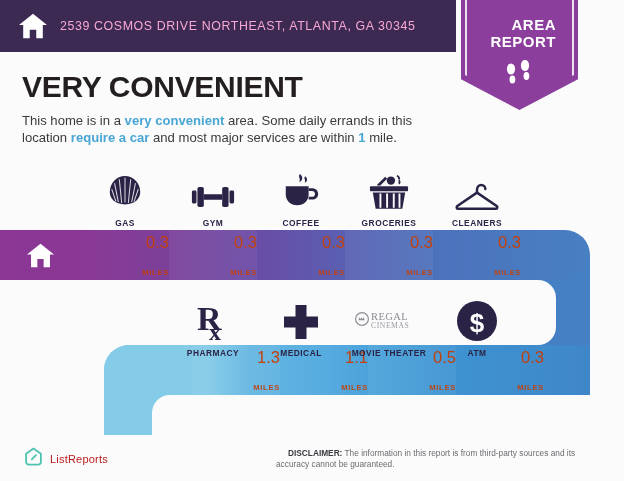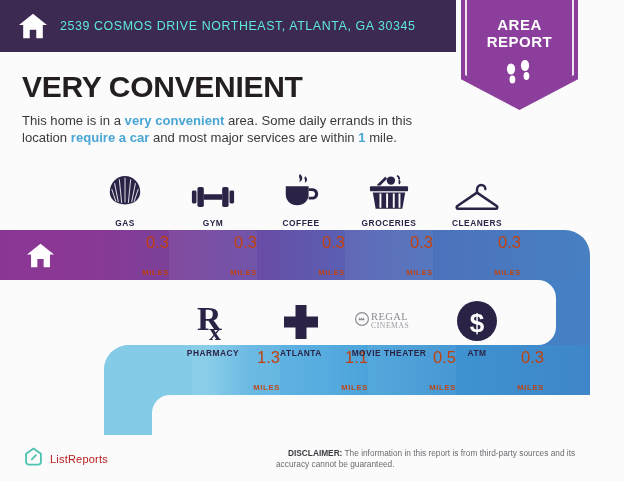--- a/index.html
+++ b/index.html
@@ -12,42 +12,42 @@
   #stage{position:absolute;inset:0;width:624px;height:481px;overflow:hidden;background:#fbfbfb;}
 
   
   .header-bar{
     position:absolute;left:0;top:0;width:456px;height:52px;
     background:#3c2a52;
     display:flex;align-items:center;
   }
   .header-home{margin-left:18px;width:30px;height:28px;flex:none;}
   .header-address{
-    color:#5eead4;font-size:12.4px;letter-spacing:.6px;font-weight:400;
+    color:#f9a8d4;font-size:12.4px;letter-spacing:.6px;font-weight:400;
     margin-left:12px;white-space:nowrap;
   }
   .header-gap{position:absolute;left:456px;top:0;width:5px;height:52px;background:#fbfbfb;}
 
   
   .badge{
     position:absolute;left:461px;top:0;width:117px;height:110px;
     background:#8b3e9b;
     clip-path:polygon(0 0,100% 0,100% 72%,50% 100%,0 72%);
     color:#fff;text-align:center;
   }
   .badge-inner{
     position:absolute;left:4px;top:0;width:109px;height:104px;
     clip-path:polygon(0 0,100% 0,100% 72%,50% 100%,0 72%);
     background:#8b3e9b;
     border-left:2px solid rgba(255,255,255,.85);
     border-right:2px solid rgba(255,255,255,.85);
     box-sizing:border-box;
   }
   .badge-text{
-    position:absolute;left:461px;top:16px;width:117px;text-align:center;
+    position:absolute;left:439px;top:16px;width:117px;text-align:right;
     color:#fff;font-size:15px;font-weight:700;line-height:17px;letter-spacing:.5px;
     z-index:5;
   }
   .badge-feet{position:absolute;left:461px;top:60px;width:117px;text-align:center;z-index:5;}
 
   
   .headline{
     position:absolute;left:22px;top:70px;
     font-size:30px;font-weight:700;color:#231f20;letter-spacing:-.3px;
   }
@@ -301,21 +301,21 @@
         </svg>
       </div>
       <div class="icon-label">PHARMACY</div>
     </div>
     <div class="icon-cell">
       <div class="icon-glyph">
         <svg width="38" height="38" viewBox="0 0 38 38">
           <path fill="#2b2346" d="M13.5 1h11v11.5H36v11H24.5V35h-11V23.5H2v-11h11.5z"></path>
         </svg>
       </div>
-      <div class="icon-label">ATLANTA</div>
+      <div class="icon-label">MEDICAL</div>
     </div>
     <div class="icon-cell">
       <div class="icon-glyph" style="align-items:center;">
         <svg width="72" height="24" viewBox="0 0 72 24">
           <circle cx="9" cy="11" r="6.4" fill="none" stroke="#8e8e96" stroke-width="1.2"></circle>
           <path d="M5.4 12.2l1.2-3 1 2 1-2 1 2 1-2 1.2 3z" fill="#8e8e96"></path>
           <text x="18" y="11.5" font-family="Liberation Serif, serif" font-size="10.5" fill="#8b8b93" letter-spacing="0.4">REGAL</text>
           <text x="18" y="20" font-family="Liberation Serif, serif" font-size="7.6" fill="#9a9aa2" letter-spacing="0.6">CINEMAS</text>
         </svg>
       </div>

